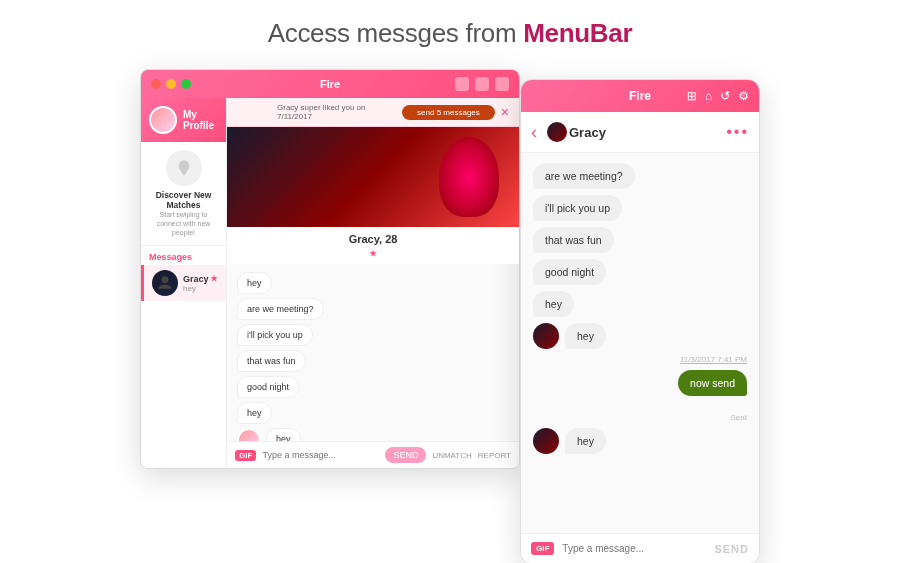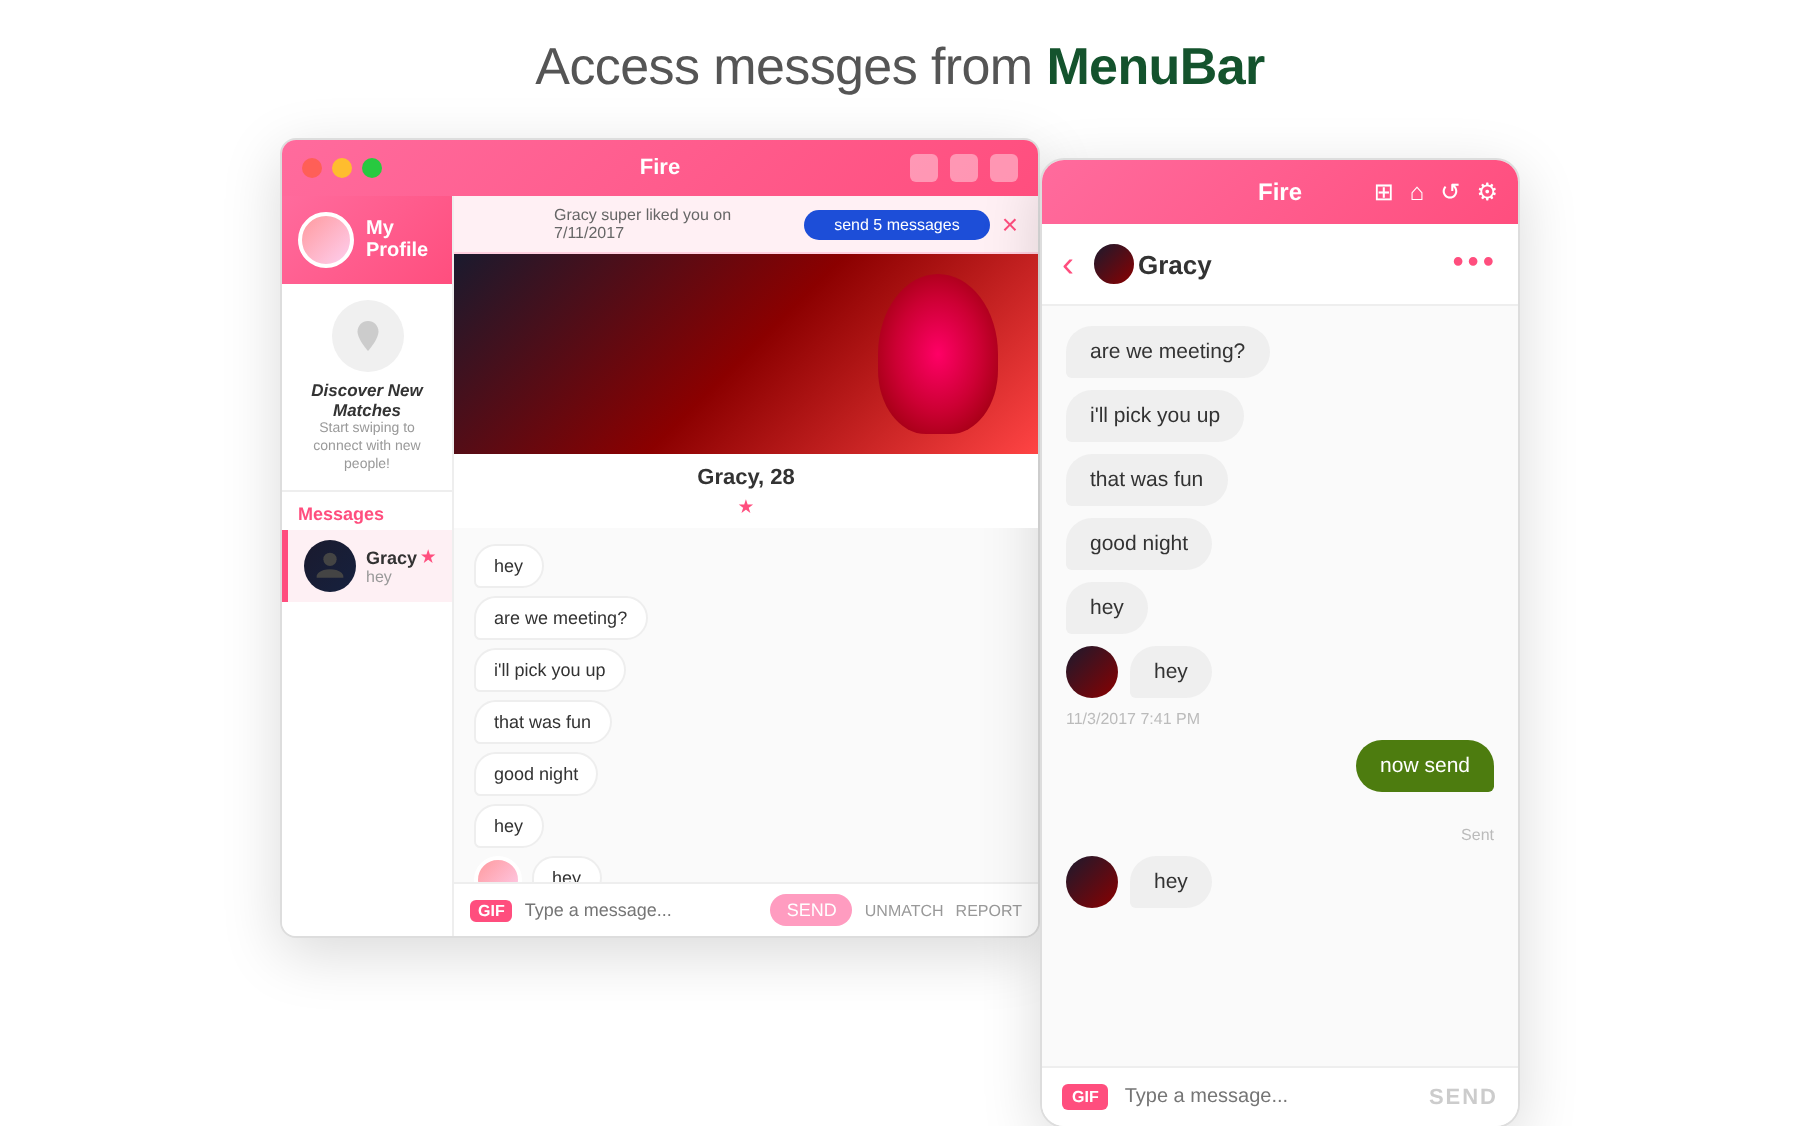--- a/index.html
+++ b/index.html
@@ -17,21 +17,21 @@
     
     .page-header {
       text-align: center;
       padding: 18px 0 20px;
       font-size: 26px;
       color: #555;
       font-weight: 300;
       letter-spacing: -0.3px;
     }
     .page-header strong {
-      color: #14532d;
+      color: #be185d;
       font-weight: 700;
     }
 
     
     .content-area {
       display: flex;
       flex-direction: row;
       align-items: flex-start;
       justify-content: center;
       width: 100%;
@@ -134,21 +134,20 @@
       margin: 0 auto 4px;
       display: flex;
       align-items: center;
       justify-content: center;
     }
     .discover-text {
       font-size: 8.5px;
       font-weight: 600;
       color: #333;
       text-align: center;
-      font-style: italic;
     }
     .discover-sub {
       font-size: 7px;
       color: #999;
       text-align: center;
       line-height: 1.3;
     }
     .messages-label {
       font-size: 9px;
       color: #ff4e7e;
@@ -196,21 +195,21 @@
     .chat-notification {
       background: #fff0f4;
       padding: 5px 10px;
       display: flex;
       align-items: center;
       justify-content: space-between;
       border-bottom: 1px solid #ffd0e0;
     }
     .notif-text { font-size: 8px; color: #666; flex: 1; margin-left: 40px; }
     .notif-send-btn {
-      background: #1d4ed8;
+      background: #c2410c;
       color: white;
       font-size: 8px;
       border: none;
       border-radius: 10px;
       padding: 3px 15px;
       cursor: pointer;
     }
     .notif-close {
       color: #ff4e7e;
       font-size: 14px;
@@ -428,21 +427,22 @@
     }
     .m-sent {
       background: #4d7c0f;
       color: white;
       align-self: flex-end;
       border-bottom-right-radius: 4px;
     }
     .m-timestamp {
       font-size: 8px;
       color: #bbb;
-      text-align: left;
+      text-align: right;
+      text-decoration: underline;
     }
     .m-sent-label {
       font-size: 8px;
       color: #bbb;
       text-align: right;
       margin-top: 11px;
     }
     .m-bubble-with-avatar {
       display: flex;
       align-items: flex-end;

